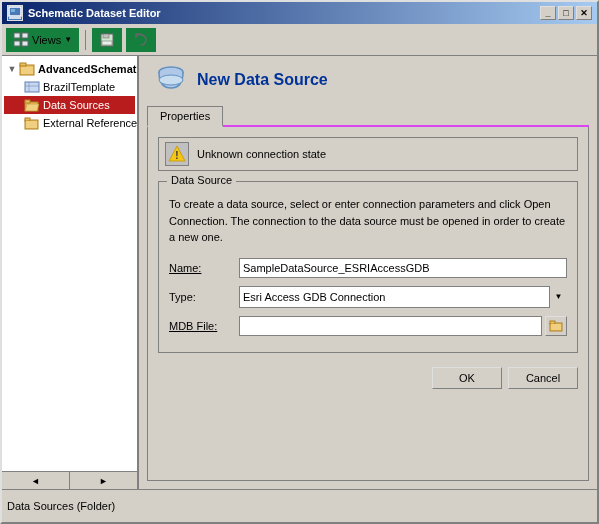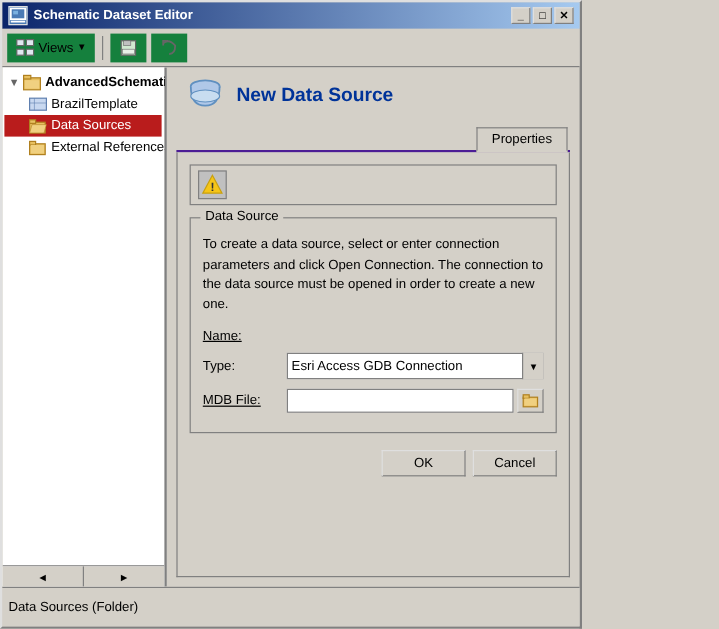--- a/index.html
+++ b/index.html
@@ -7,21 +7,21 @@
       font-family: 'Segoe UI', Tahoma, Arial, sans-serif;
       font-size: 12px;
       background: #d4d0c8;
       width: 599px;
       height: 524px;
       overflow: hidden;
     }
 
     
     .window {
-      width: 485px;
+      width: 599px;
       height: 524px;
       border: 2px solid #808080;
       border-top: 2px solid #dfdfdf;
       border-left: 2px solid #dfdfdf;
       display: flex;
       flex-direction: column;
       background: #d4d0c8;
     }
 
     .title-bar {
@@ -224,23 +224,22 @@
 
     .panel-header-title {
       font-size: 16px;
       font-weight: bold;
       color: #003399;
     }
 
     
     .tab-bar {
       display: flex;
-      border-bottom: 2px solid #4c1d95;
+      border-bottom: 2px solid #d946ef;
       margin-bottom: 0;
-      justify-content: flex-end;
     }
 
     .tab {
       padding: 3px 12px;
       background: #d4d0c8;
       border: 1px solid #808080;
       border-bottom: none;
       cursor: pointer;
       font-size: 11px;
       margin-right: 2px;
@@ -586,29 +585,31 @@
 
       <div class="tab-content">
 
         <div class="status-row">
           <div class="status-icon-container">
             <svg width="20" height="20" viewBox="0 0 20 20">
               <polygon points="10,2 18,17 2,17" fill="#f5c518" stroke="#c8a010" stroke-width="1"></polygon>
               <text x="10" y="15" text-anchor="middle" font-size="10" font-weight="bold" fill="#333">!</text>
             </svg>
           </div>
+          <span class="status-text">Unknown connection state</span>
         </div>
 
         <div class="group-box">
           <span class="group-box-legend">Data Source</span>
 
           <p class="description-text">To create a data source, select or enter connection parameters and click Open Connection.  The connection to the data source must be opened in order to create a new one.</p>
 
           <div class="form-row">
             <label class="form-label underline">Name:</label>
+            <input class="form-input" type="text" value="SampleDataSource_ESRIAccessGDB" style="">
           </div>
 
           <div class="form-row">
             <label class="form-label">Type:</label>
             <div class="select-wrapper">
               <select>
                 <option>Esri Access GDB Connection</option>
               </select>
               <div class="select-arrow">▼</div>
             </div>

